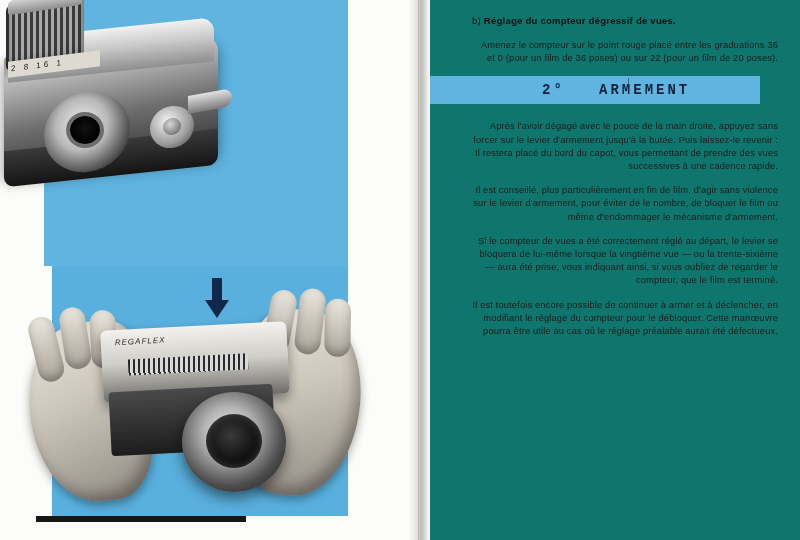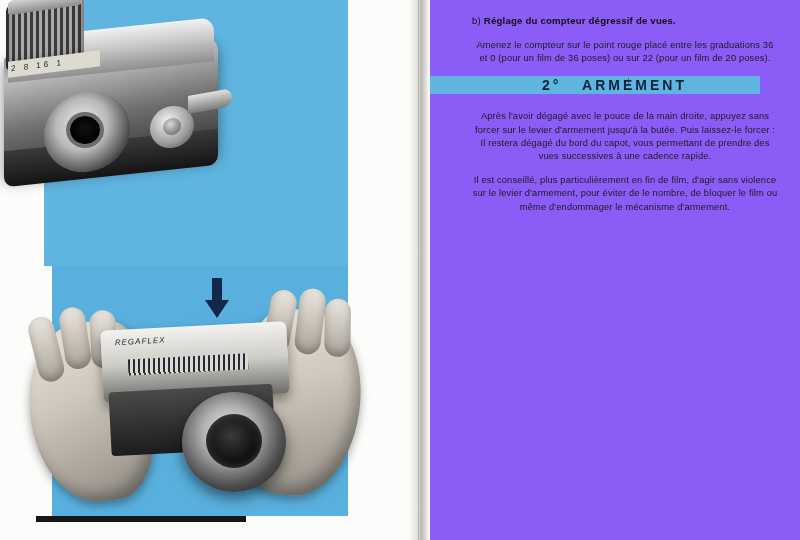--- a/index.html
+++ b/index.html
@@ -271,52 +271,53 @@
     left: 418px; top: 0;
     width: 1px; height: 540px;
     background: #b9b6b0;
   }
 
   
   #right-page {
     position: absolute;
     left: 430px; top: 0;
     width: 370px; height: 540px;
-    background: #8b5cf6;
+    background: #0f766e;
     padding: 14px 22px 0 42px;
     box-sizing: border-box;
   }
   .para {
     font-size: 9.3px;
     line-height: 13.2px;
     color: #1b1b1b;
     margin: 0 0 11px 0;
-    text-align: center;
+    text-align: right;
     letter-spacing: .15px;
     font-family: "Liberation Sans", sans-serif;
   }
   .heading-b {
     font-size: 9.6px;
     line-height: 13px;
     color: #111;
     margin: 0 0 12px 0;
     font-weight: bold;
     letter-spacing: .2px;
   }
   .heading-b .lead {
     font-weight: normal;
   }
   .section-banner {
     position: relative;
     margin: 6px 0 16px -42px;
     width: 330px;
-    height: 18px;
+    height: 28px;
     background: #5fb4e0;
     display: flex;
     align-items: center;
+    font-family: Liberation Mono, monospace;
   }
   .section-banner .txt {
     margin-left: 112px;
     font-size: 14px;
     letter-spacing: 3px;
     color: #10233c;
     font-weight: bold;
     white-space: nowrap;
   }
   .banner-tick {
@@ -390,17 +391,19 @@
 
     <p class="para">Amenez le compteur sur le point rouge placé entre les graduations 36 et 0 (pour un film de 36 poses) ou sur 22 (pour un film de 20 poses).</p>
 
     <div class="section-banner">
       <div class="banner-tick"></div>
       <div class="txt">
         <span>2°</span>&nbsp;&nbsp;&nbsp;<span>ARMEMENT</span>
       </div>
     </div>
 
-    <p class="para">Après l'avoir dégagé avec le pouce de la main droite, appuyez sans forcer sur le levier d'armement jusqu'à la butée. Puis laissez-le forcer : Il restera dégagé du bord du capot, vous permettant de prendre des vues successives à une cadence rapide.</p>
+    <p class="para">Après l'avoir dégagé avec le pouce de la main droite, appuyez sans forcer sur le levier d'armement jusqu'à la butée. Puis laissez-le revenir : Il restera placé du bord du capot, vous permettant de prendre des vues successives à une cadence rapide.</p>
     <p class="para">Il est conseillé, plus particulièrement en fin de film, d'agir sans violence sur le levier d'armement, pour éviter de le nombre, de bloquer le film ou même d'endommager le mécanisme d'armement.</p>
+    <p class="para">Si le compteur de vues a été correctement réglé au départ, le levier se bloquera de lui-même lorsque la vingtième vue — ou la trente-sixième — aura été prise, vous indiquant ainsi, si vous oubliez de regarder le compteur, que le film est terminé.</p>
+    <p class="para">Il est toutefois encore possible de continuer à armer et à déclencher, en modifiant le réglage du compteur pour le débloquer. Cette manœuvre pourra être utile au cas où le réglage préalable aurait été défectueux.</p>
 
   </div>
 </div>
 
 </body></html>

